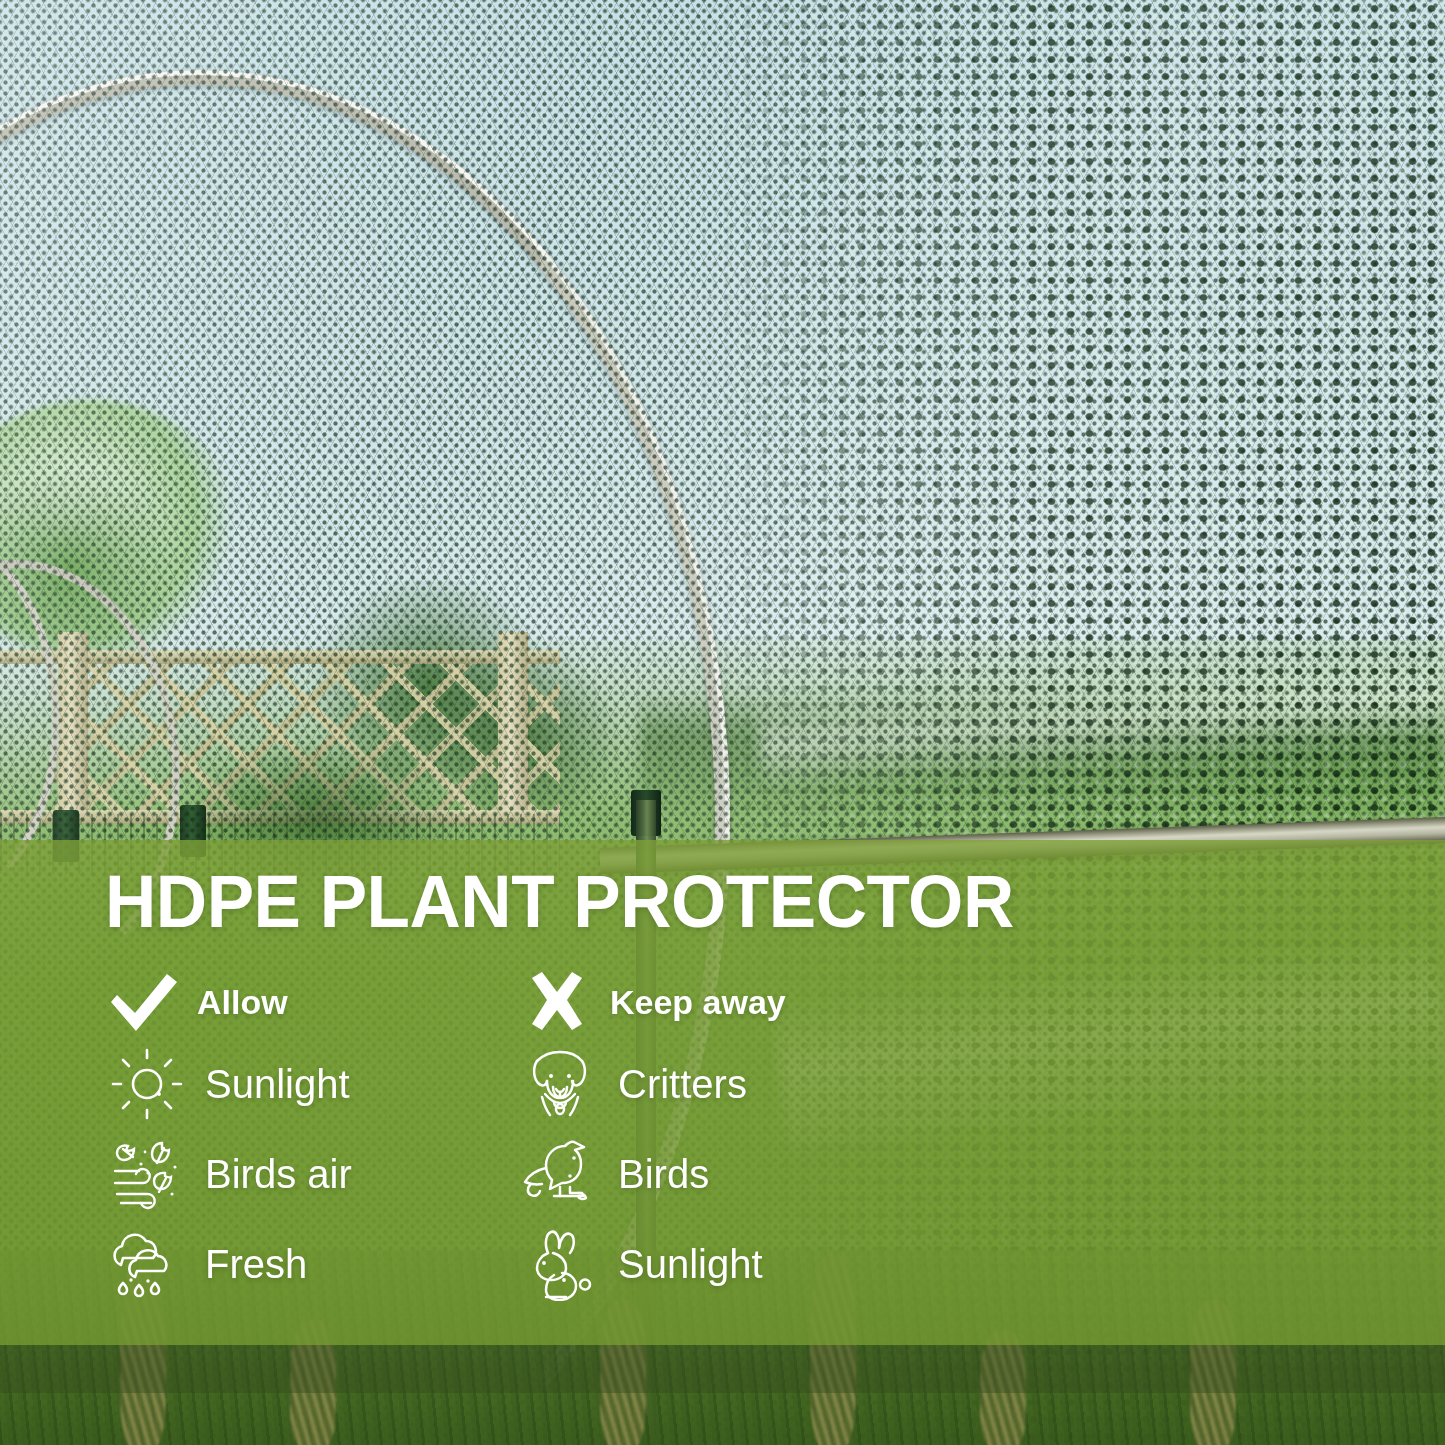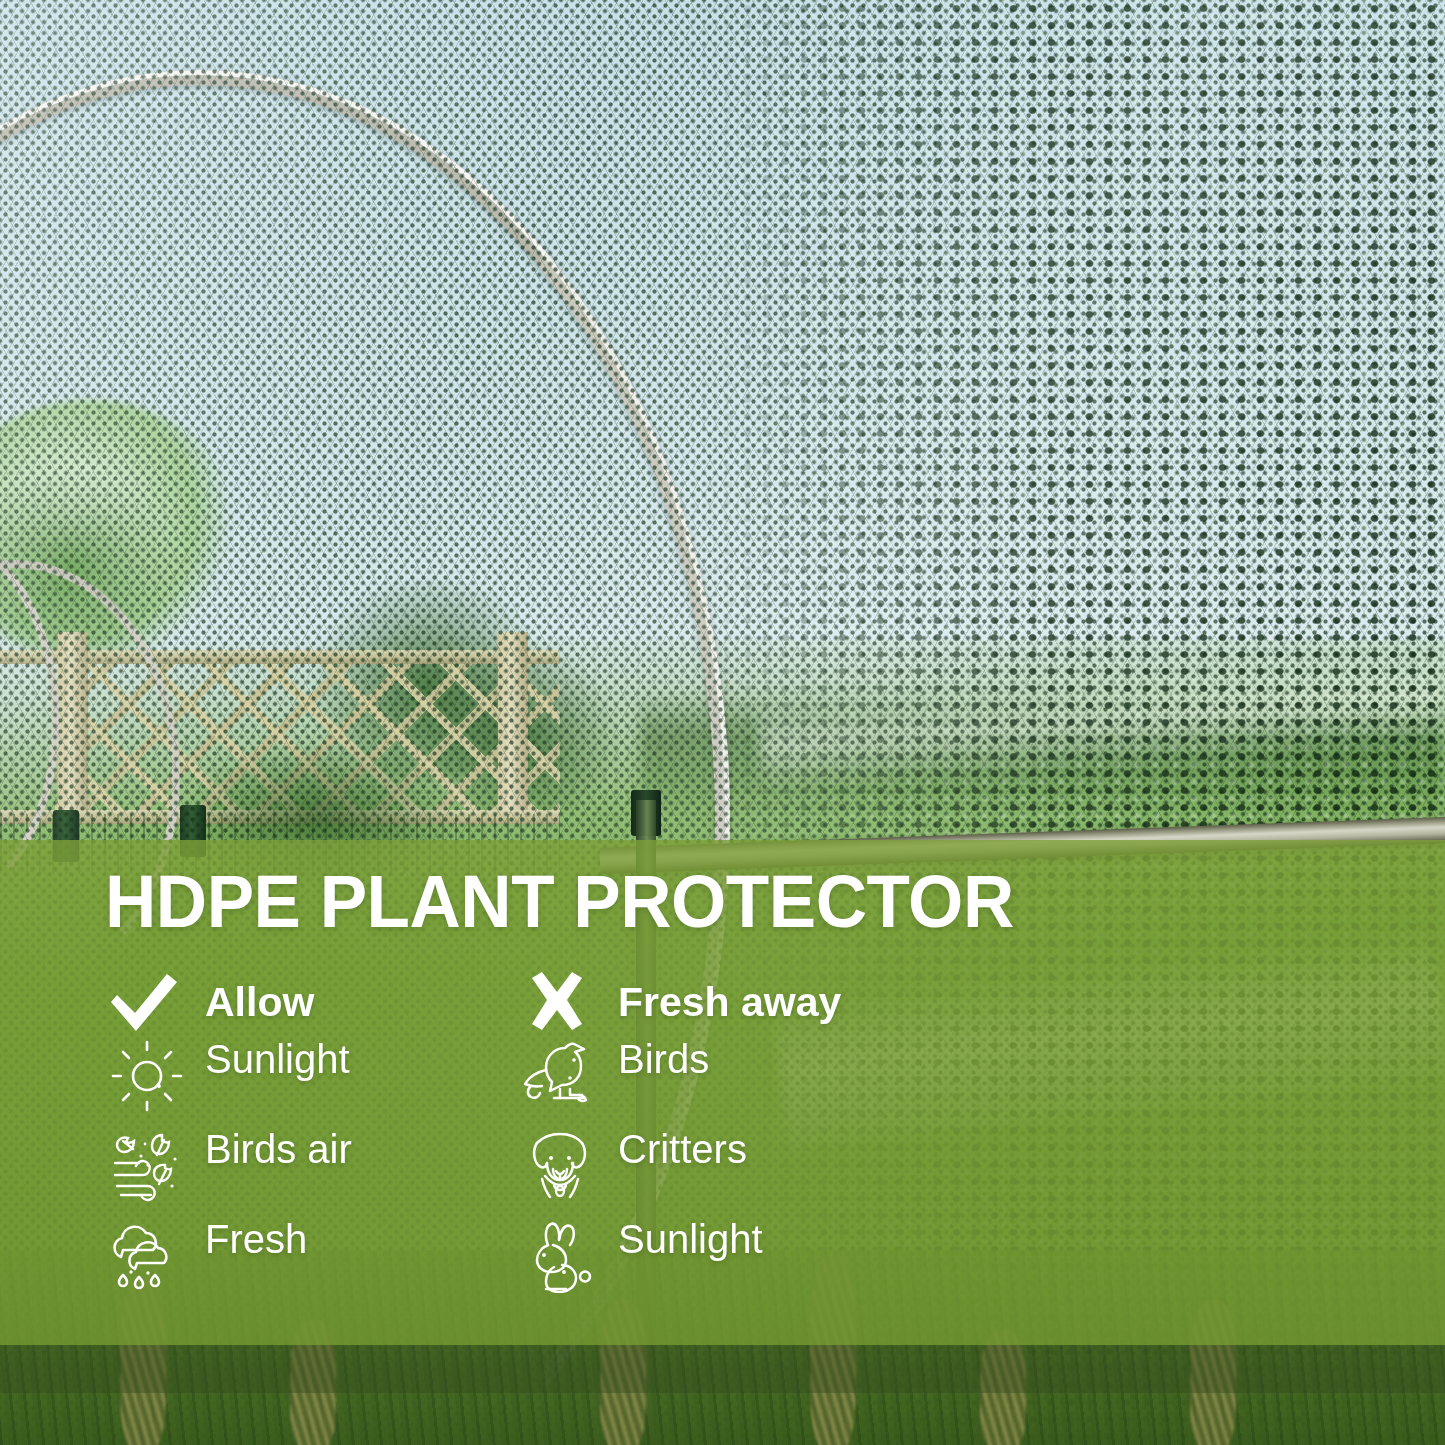--- a/index.html
+++ b/index.html
@@ -219,27 +219,27 @@
   .cols{position:absolute;left:105px;top:125px;width:840px;}
   .col{position:absolute;top:0;width:420px;}
   .col-allow{left:0;}
   .col-keep{left:413px;}
 
   .col-head{
     position:relative;height:74px;
     display:flex;align-items:center;
   }
   .col-head-label{
-    font-size:41px;font-weight:bold;line-height:1;margin-left:8px;
+    font-size:34px;font-weight:bold;line-height:1;margin-left:0;
     text-shadow:0 2px 5px rgba(40,60,20,.3);
   }
   .head-icon{width:92px;height:64px;flex:0 0 92px;display:block;}
 
   .feature{
-    position:relative;height:90px;display:flex;
+    position:relative;height:90px;display:flex;align-items:center;
   }
   .feat-icon{width:92px;height:74px;flex:0 0 92px;display:block;}
   .feat-label{
     font-size:40px;line-height:1;margin-left:8px;
     text-shadow:0 2px 5px rgba(40,60,20,.3);
   }
 </style>
 </head>
 <body>
 
@@ -366,21 +366,47 @@
           <span class="feat-label">Fresh</span>
         </div>
       </div>
 
       <div class="col col-keep">
 
         <div class="col-head">
           <svg class="head-icon" viewBox="0 0 92 64">
             <path d="M14 8 L24 2 L39 22 L54 2 L64 8 L49 30 L64 54 L54 60 L39 40 L24 60 L14 54 L29 30 Z" fill="#ffffff"></path>
           </svg>
-          <span class="col-head-label">Fresh away</span>
+          <span class="col-head-label">Keep away</span>
+        </div>
+
+        <div class="feature">
+          <svg class="feat-icon" viewBox="0 0 92 74">
+            <g fill="none" stroke="#ffffff" stroke-width="2.5" stroke-linecap="round" stroke-linejoin="round">
+
+              <path d="M19 14 c-4 6 -4 16 1 22 c4 4 8 3 9 -2"></path>
+              <path d="M64 14 c4 6 4 16 -1 22 c-4 4 -8 3 -9 -2"></path>
+
+              <path d="M19 14 c6 -6 15 -9 23 -9 c8 0 17 3 22 9"></path>
+              <path d="M29 34 c0 10 5 17 13 17 c8 0 13 -7 13 -17"></path>
+
+              <path d="M35 40 c0 6 3 10 7 10 c4 0 7 -4 7 -10"></path>
+              <path d="M38 42 c1 2 3 3 4 3 c1 0 3 -1 4 -3"></path>
+              <path d="M42 45 v5"></path>
+
+              <path d="M27 47 c5 6 10 9 15 9 c5 0 10 -3 15 -9"></path>
+              <path d="M24 50 c2 8 5 14 8 18"></path>
+              <path d="M60 50 c-2 8 -5 14 -8 18"></path>
+              <path d="M36 55 a6 6 0 0 0 12 0"></path>
+              <ellipse cx="42" cy="62" rx="4" ry="5"></ellipse>
+            </g>
+            <circle cx="33" cy="29" r="2" fill="#ffffff"></circle>
+            <circle cx="51" cy="29" r="2" fill="#ffffff"></circle>
+          </svg>
+          <span class="feat-label">Critters</span>
         </div>
 
         <div class="feature">
           <svg class="feat-icon" viewBox="0 0 92 74">
             <g fill="none" stroke="#ffffff" stroke-width="2.5" stroke-linecap="round" stroke-linejoin="round">
               <path d="M47 9 c-11 0 -19 9 -19 19 c0 6 2 11 6 15 l-2 9 l12 -6 c12 0 19 -8 19 -19
                        c0 -6 -2 -11 -6 -14 l9 -3 l-10 -5 c-3 -1 -6 1 -9 4 z"></path>
               <path d="M28 31 c-9 2 -17 7 -21 14 c5 2 11 3 17 2"></path>
               <path d="M12 48 c-3 3 -3 8 1 10 c4 2 8 0 9 -4"></path>
               <path d="M42 50 v9"></path>
@@ -391,46 +417,20 @@
             <circle cx="56" cy="21" r="1.8" fill="#ffffff"></circle>
             <circle cx="52" cy="39" r="1.8" fill="#ffffff"></circle>
           </svg>
           <span class="feat-label">Birds</span>
         </div>
 
         <div class="feature">
           <svg class="feat-icon" viewBox="0 0 92 74">
             <g fill="none" stroke="#ffffff" stroke-width="2.5" stroke-linecap="round" stroke-linejoin="round">
 
-              <path d="M19 14 c-4 6 -4 16 1 22 c4 4 8 3 9 -2"></path>
-              <path d="M64 14 c4 6 4 16 -1 22 c-4 4 -8 3 -9 -2"></path>
-
-              <path d="M19 14 c6 -6 15 -9 23 -9 c8 0 17 3 22 9"></path>
-              <path d="M29 34 c0 10 5 17 13 17 c8 0 13 -7 13 -17"></path>
-
-              <path d="M35 40 c0 6 3 10 7 10 c4 0 7 -4 7 -10"></path>
-              <path d="M38 42 c1 2 3 3 4 3 c1 0 3 -1 4 -3"></path>
-              <path d="M42 45 v5"></path>
-
-              <path d="M27 47 c5 6 10 9 15 9 c5 0 10 -3 15 -9"></path>
-              <path d="M24 50 c2 8 5 14 8 18"></path>
-              <path d="M60 50 c-2 8 -5 14 -8 18"></path>
-              <path d="M36 55 a6 6 0 0 0 12 0"></path>
-              <ellipse cx="42" cy="62" rx="4" ry="5"></ellipse>
-            </g>
-            <circle cx="33" cy="29" r="2" fill="#ffffff"></circle>
-            <circle cx="51" cy="29" r="2" fill="#ffffff"></circle>
-          </svg>
-          <span class="feat-label">Critters</span>
-        </div>
-
-        <div class="feature">
-          <svg class="feat-icon" viewBox="0 0 92 74">
-            <g fill="none" stroke="#ffffff" stroke-width="2.5" stroke-linecap="round" stroke-linejoin="round">
-
               <path d="M30 26 c-4 -9 -2 -19 3 -21 c5 -2 9 6 8 15"></path>
               <path d="M41 21 c1 -9 6 -16 11 -14 c5 2 5 12 0 19"></path>
 
               <path d="M30 26 c-7 3 -11 9 -11 15 c0 7 6 12 14 12 c9 0 15 -5 15 -12 c0 -7 -5 -13 -13 -15"></path>
 
               <path d="M36 48 c-5 3 -8 9 -8 15 c0 6 5 10 13 10 c10 0 17 -6 17 -14 c0 -7 -6 -13 -14 -13"></path>
 
               <path d="M62 58 a5 5 0 1 0 0 -1"></path>
 
               <path d="M28 70 h20"></path>

